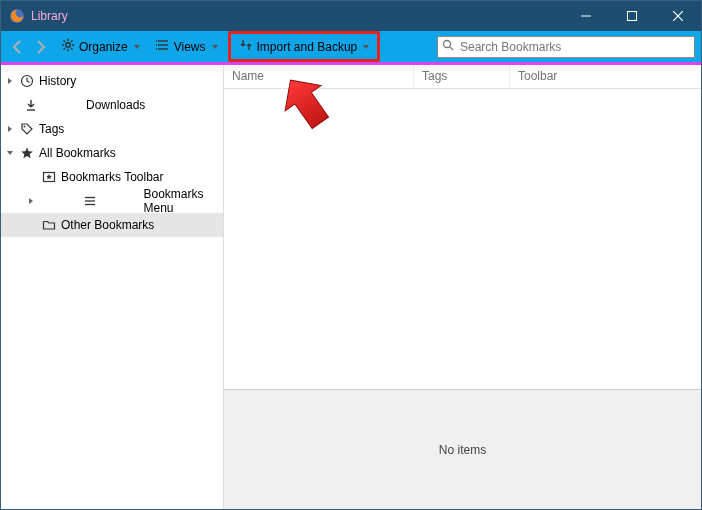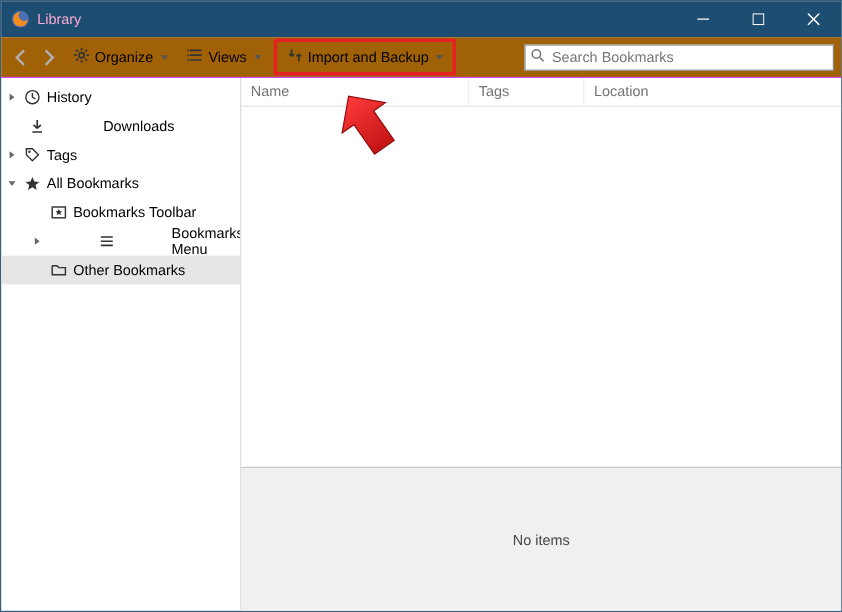--- a/index.html
+++ b/index.html
@@ -38,26 +38,26 @@
   .titlebar .spacer { flex: 1; }
   .win-controls { display: flex; height: 100%; }
   .win-btn {
     width: 46px; height: 100%;
     display: flex; align-items: center; justify-content: center;
     color: #fff;
   }
   
   .toolbar {
     height: 34px;
-    background: #a16207;
+    background: #0ea5e9;
     display: flex;
     align-items: center;
     padding: 0 6px;
     gap: 4px;
-    border-bottom: 1px solid #d946ef;
+    border-bottom: 3px solid #d946ef;
   }
   .nav-btn {
     width: 20px; height: 20px;
     display: flex; align-items: center; justify-content: center;
     color: #9b9b9b;
   }
   .tool-btn {
     display: flex; align-items: center;
     padding: 3px 6px;
     gap: 4px;
@@ -93,21 +93,21 @@
     color: #333;
   }
   .search-wrap input::placeholder { color: #777; }
   
   .body {
     flex: 1;
     display: flex;
     overflow: hidden;
   }
   .sidebar {
-    width: 200px;
+    width: 223px;
     border-right: 1px solid #ddd;
     padding-top: 4px;
     overflow: hidden;
   }
   .tree-item {
     display: flex; align-items: center;
     height: 24px;
     padding-left: 4px;
     gap: 4px;
   }
@@ -359,21 +359,21 @@
           </span>
         <span>Other Bookmarks</span>
       </div>
 
     </div>
 
     <div class="content">
       <div class="col-headers">
         <div class="col name">Name</div>
         <div class="col tags">Tags</div>
-        <div class="col loc">Location</div>
+        <div class="col loc">Toolbar</div>
       </div>
       <div class="list-area"></div>
       <div class="details">
         <span>No items</span>
       </div>
     </div>
   </div>
 </div>
 
 <div class="arrow-anno">

